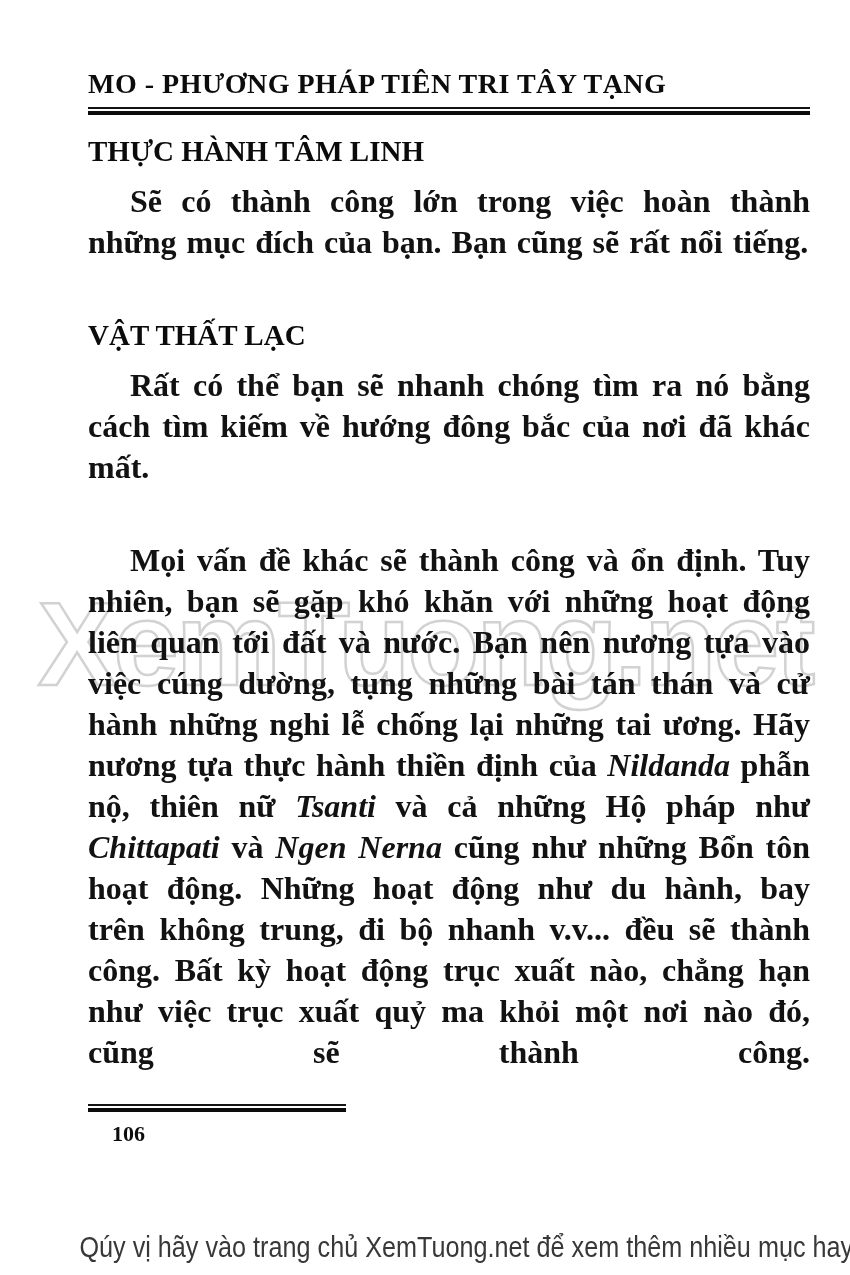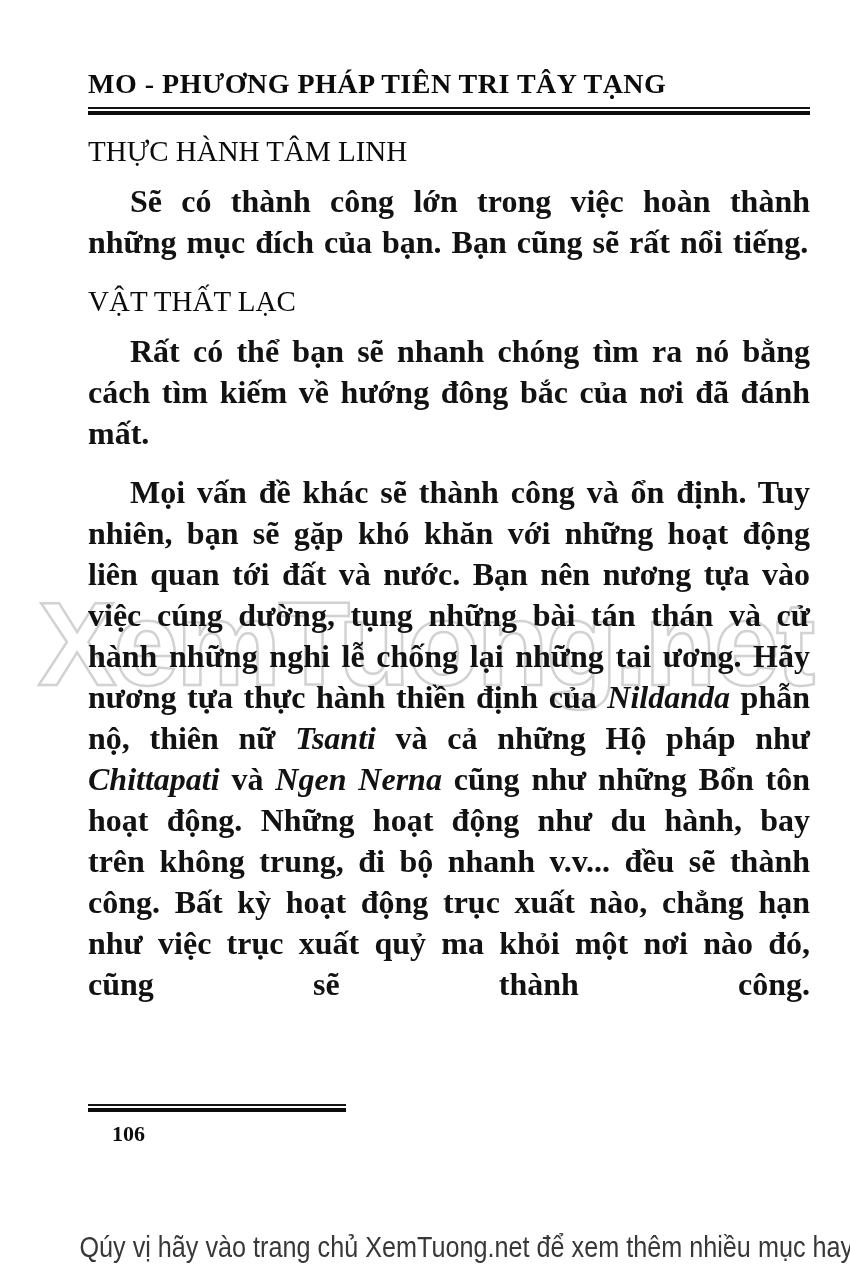--- a/index.html
+++ b/index.html
@@ -21,25 +21,25 @@
     font-size:28px;
     font-weight:bold;
     letter-spacing:0.5px;
     color:#0c0c0c;
     line-height:36px;
   }
   .rule-double{margin-top:5px;}
   .rule-double .thin{height:2px;background:#121212;}
   .rule-double .gap{height:2px;}
   .rule-double .thick{height:4px;background:#0c0c0c;}
-  .section{margin-top:18px;}
+  .section{margin-top:52px;}
   .section.first{margin-top:16px;}
   .section-heading{
     font-size:29px;
-    font-weight:normal;
+    font-weight:bold;
     color:#0b0b0b;
     line-height:40px;
     padding-left:44px;
     text-indent:-44px;
     margin:0;
   }
   .section-paragraph{
     margin:10px 0 0 0;
     font-size:32px;
     font-weight:bold;
@@ -111,21 +111,21 @@
       <div class="thick"></div>
     </div>
 
     <div class="section first">
       <h2 class="section-heading">THỰC HÀNH TÂM LINH</h2>
       <p class="section-paragraph"><span>Sẽ có thành công lớn trong việc hoàn thành những mục đích của bạn. Bạn cũng sẽ rất nổi tiếng.</span></p>
     </div>
 
     <div class="section">
       <h2 class="section-heading">VẬT THẤT LẠC</h2>
-      <p class="section-paragraph"><span>Rất có thể bạn sẽ nhanh chóng tìm ra nó bằng cách tìm kiếm về hướng đông bắc của nơi đã đánh mất.</span></p>
+      <p class="section-paragraph"><span>Rất có thể bạn sẽ nhanh chóng tìm ra nó bằng cách tìm kiếm về hướng đông bắc của nơi đã khác mất.</span></p>
     </div>
 
     <div class="section">
     </div>
 
     <div class="section">
       <p class="section-paragraph justify-last"><span>Mọi vấn đề khác sẽ thành công và ổn định. Tuy nhiên, bạn sẽ gặp khó khăn với những hoạt động liên quan tới đất và nước. Bạn nên nương tựa vào việc cúng dường, tụng những bài tán thán và cử hành những nghi lễ chống lại những tai ương. Hãy nương tựa thực hành thiền định của </span><i>Nildanda</i><span> phẫn nộ, thiên nữ </span><i>Tsanti</i><span> và cả những Hộ pháp như </span><i>Chittapati</i><span> và </span><i>Ngen Nerna</i><span> cũng như những Bổn tôn hoạt động. Những hoạt động như du hành, bay trên không trung, đi bộ nhanh v.v... đều sẽ thành công. Bất kỳ hoạt động trục xuất nào, chẳng hạn như việc trục xuất quỷ ma khỏi một nơi nào đó, cũng sẽ thành công.</span></p>
     </div>
 
   </div>

